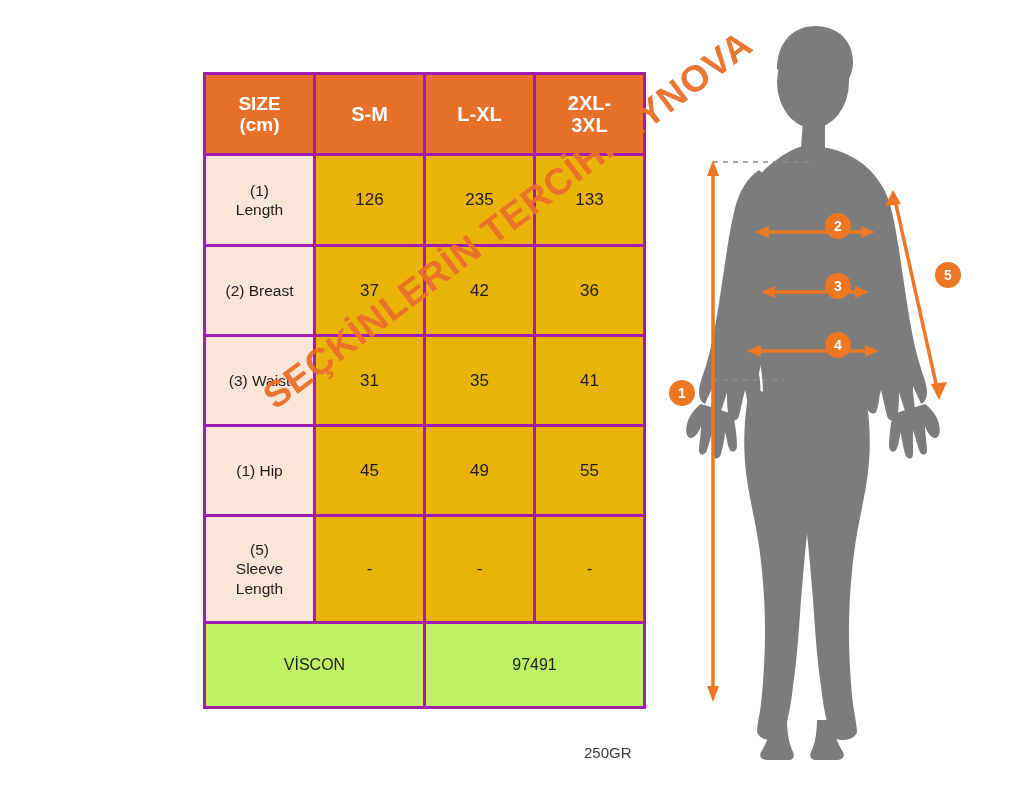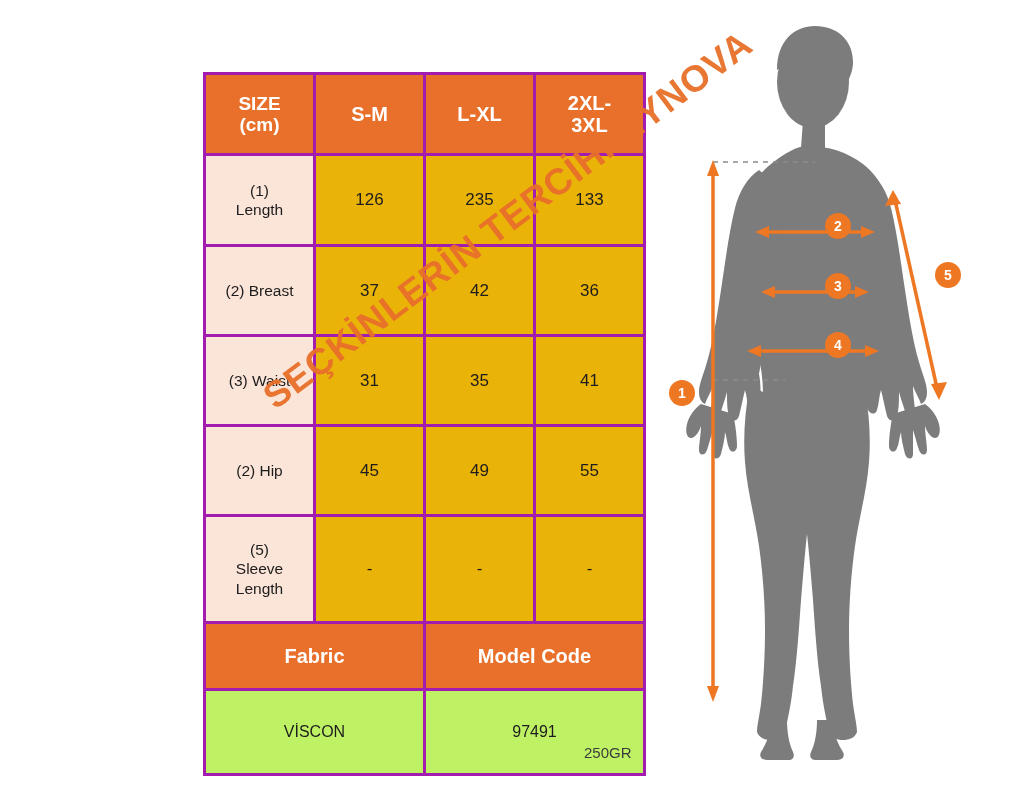--- a/index.html
+++ b/index.html
@@ -167,41 +167,37 @@
       </tr>
 
       <tr class="r3">
         <td class="lbl">(3) Waist</td>
         <td class="val">31</td>
         <td class="val">35</td>
         <td class="val">41</td>
       </tr>
 
       <tr class="r4">
-        <td class="lbl">(2) Hip</td>
+        <td class="lbl">(1) Hip</td>
         <td class="val">45</td>
         <td class="val">49</td>
         <td class="val">55</td>
       </tr>
 
       <tr class="r5">
         <td class="lbl">
           <div>(5)</div>
           <div>Sleeve</div>
           <div>Length</div>
         </td>
         <td class="val">-</td>
         <td class="val">-</td>
         <td class="val">-</td>
       </tr>
 
-      <tr>
-        <td class="sub-hdr" colspan="2">Fabric</td>
-        <td class="sub-hdr" colspan="2">Model Code</td>
-      </tr>
 
       <tr>
         <td class="sub-val" colspan="2">VİSCON</td>
         <td class="sub-val" colspan="2">97491</td>
       </tr>
     </tbody>
   </table>
 
   <div class="watermark">SEÇKİNLERİN TERCİHİ HYNOVA</div>
 

